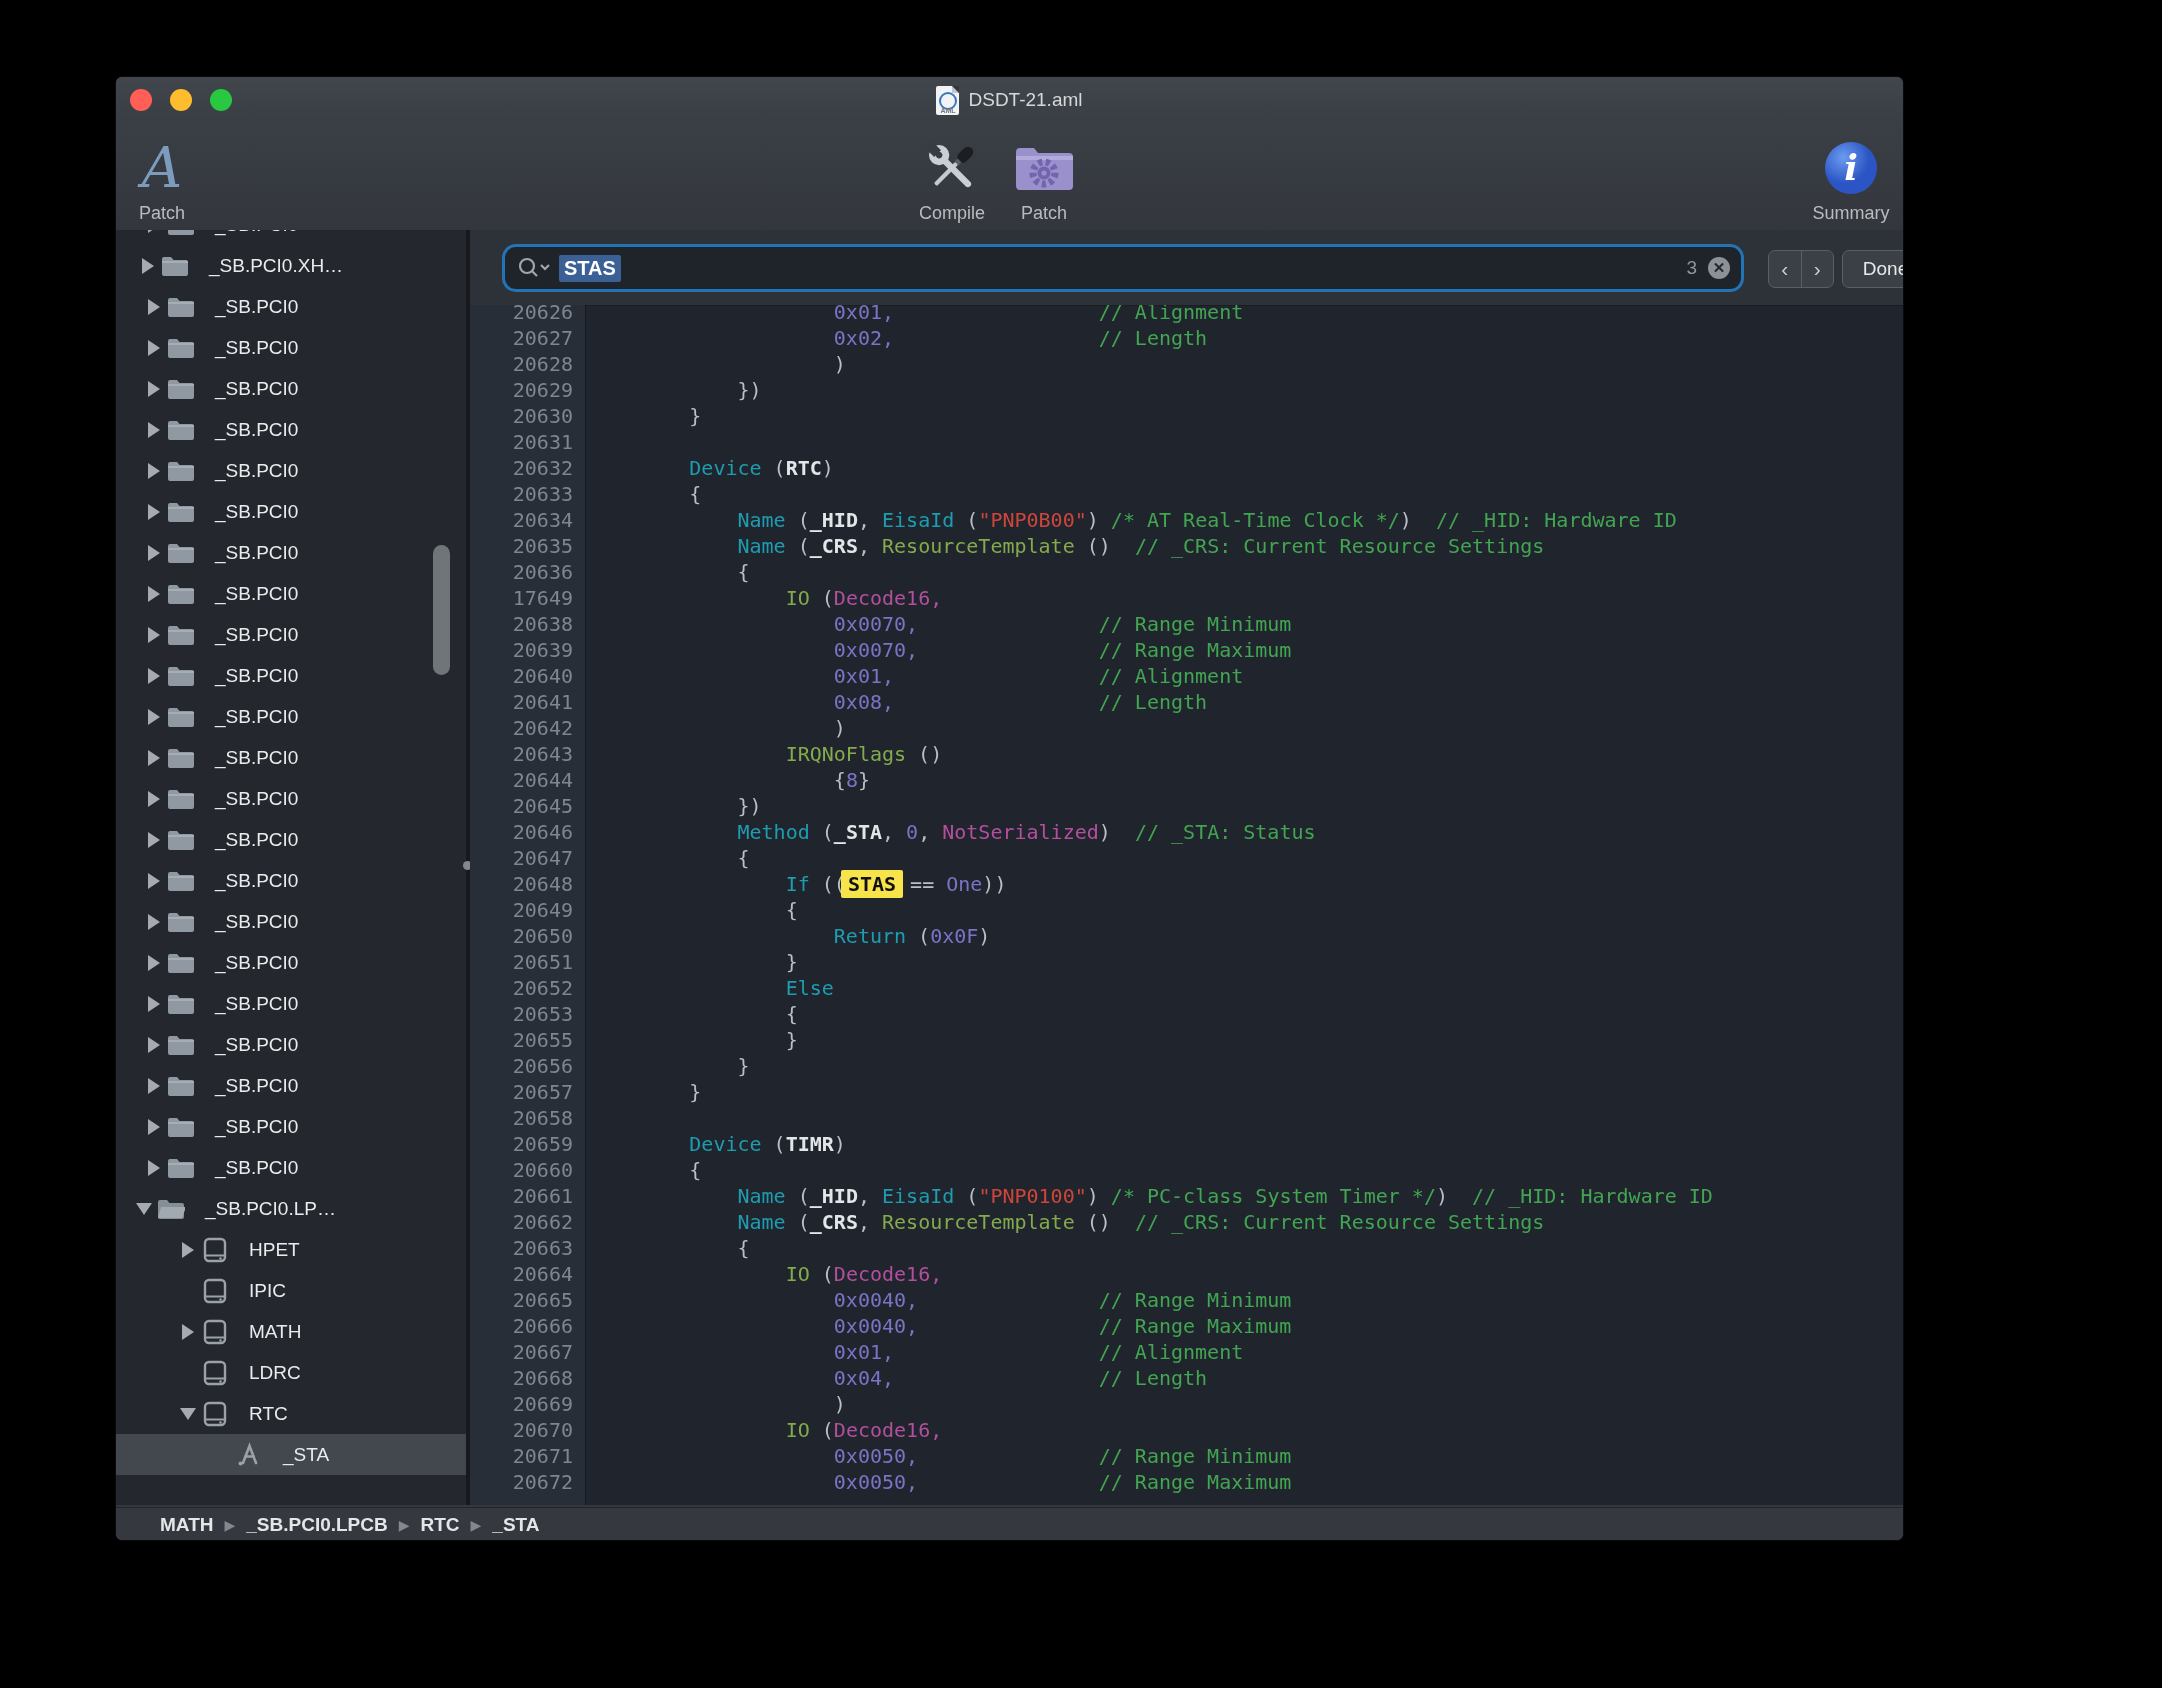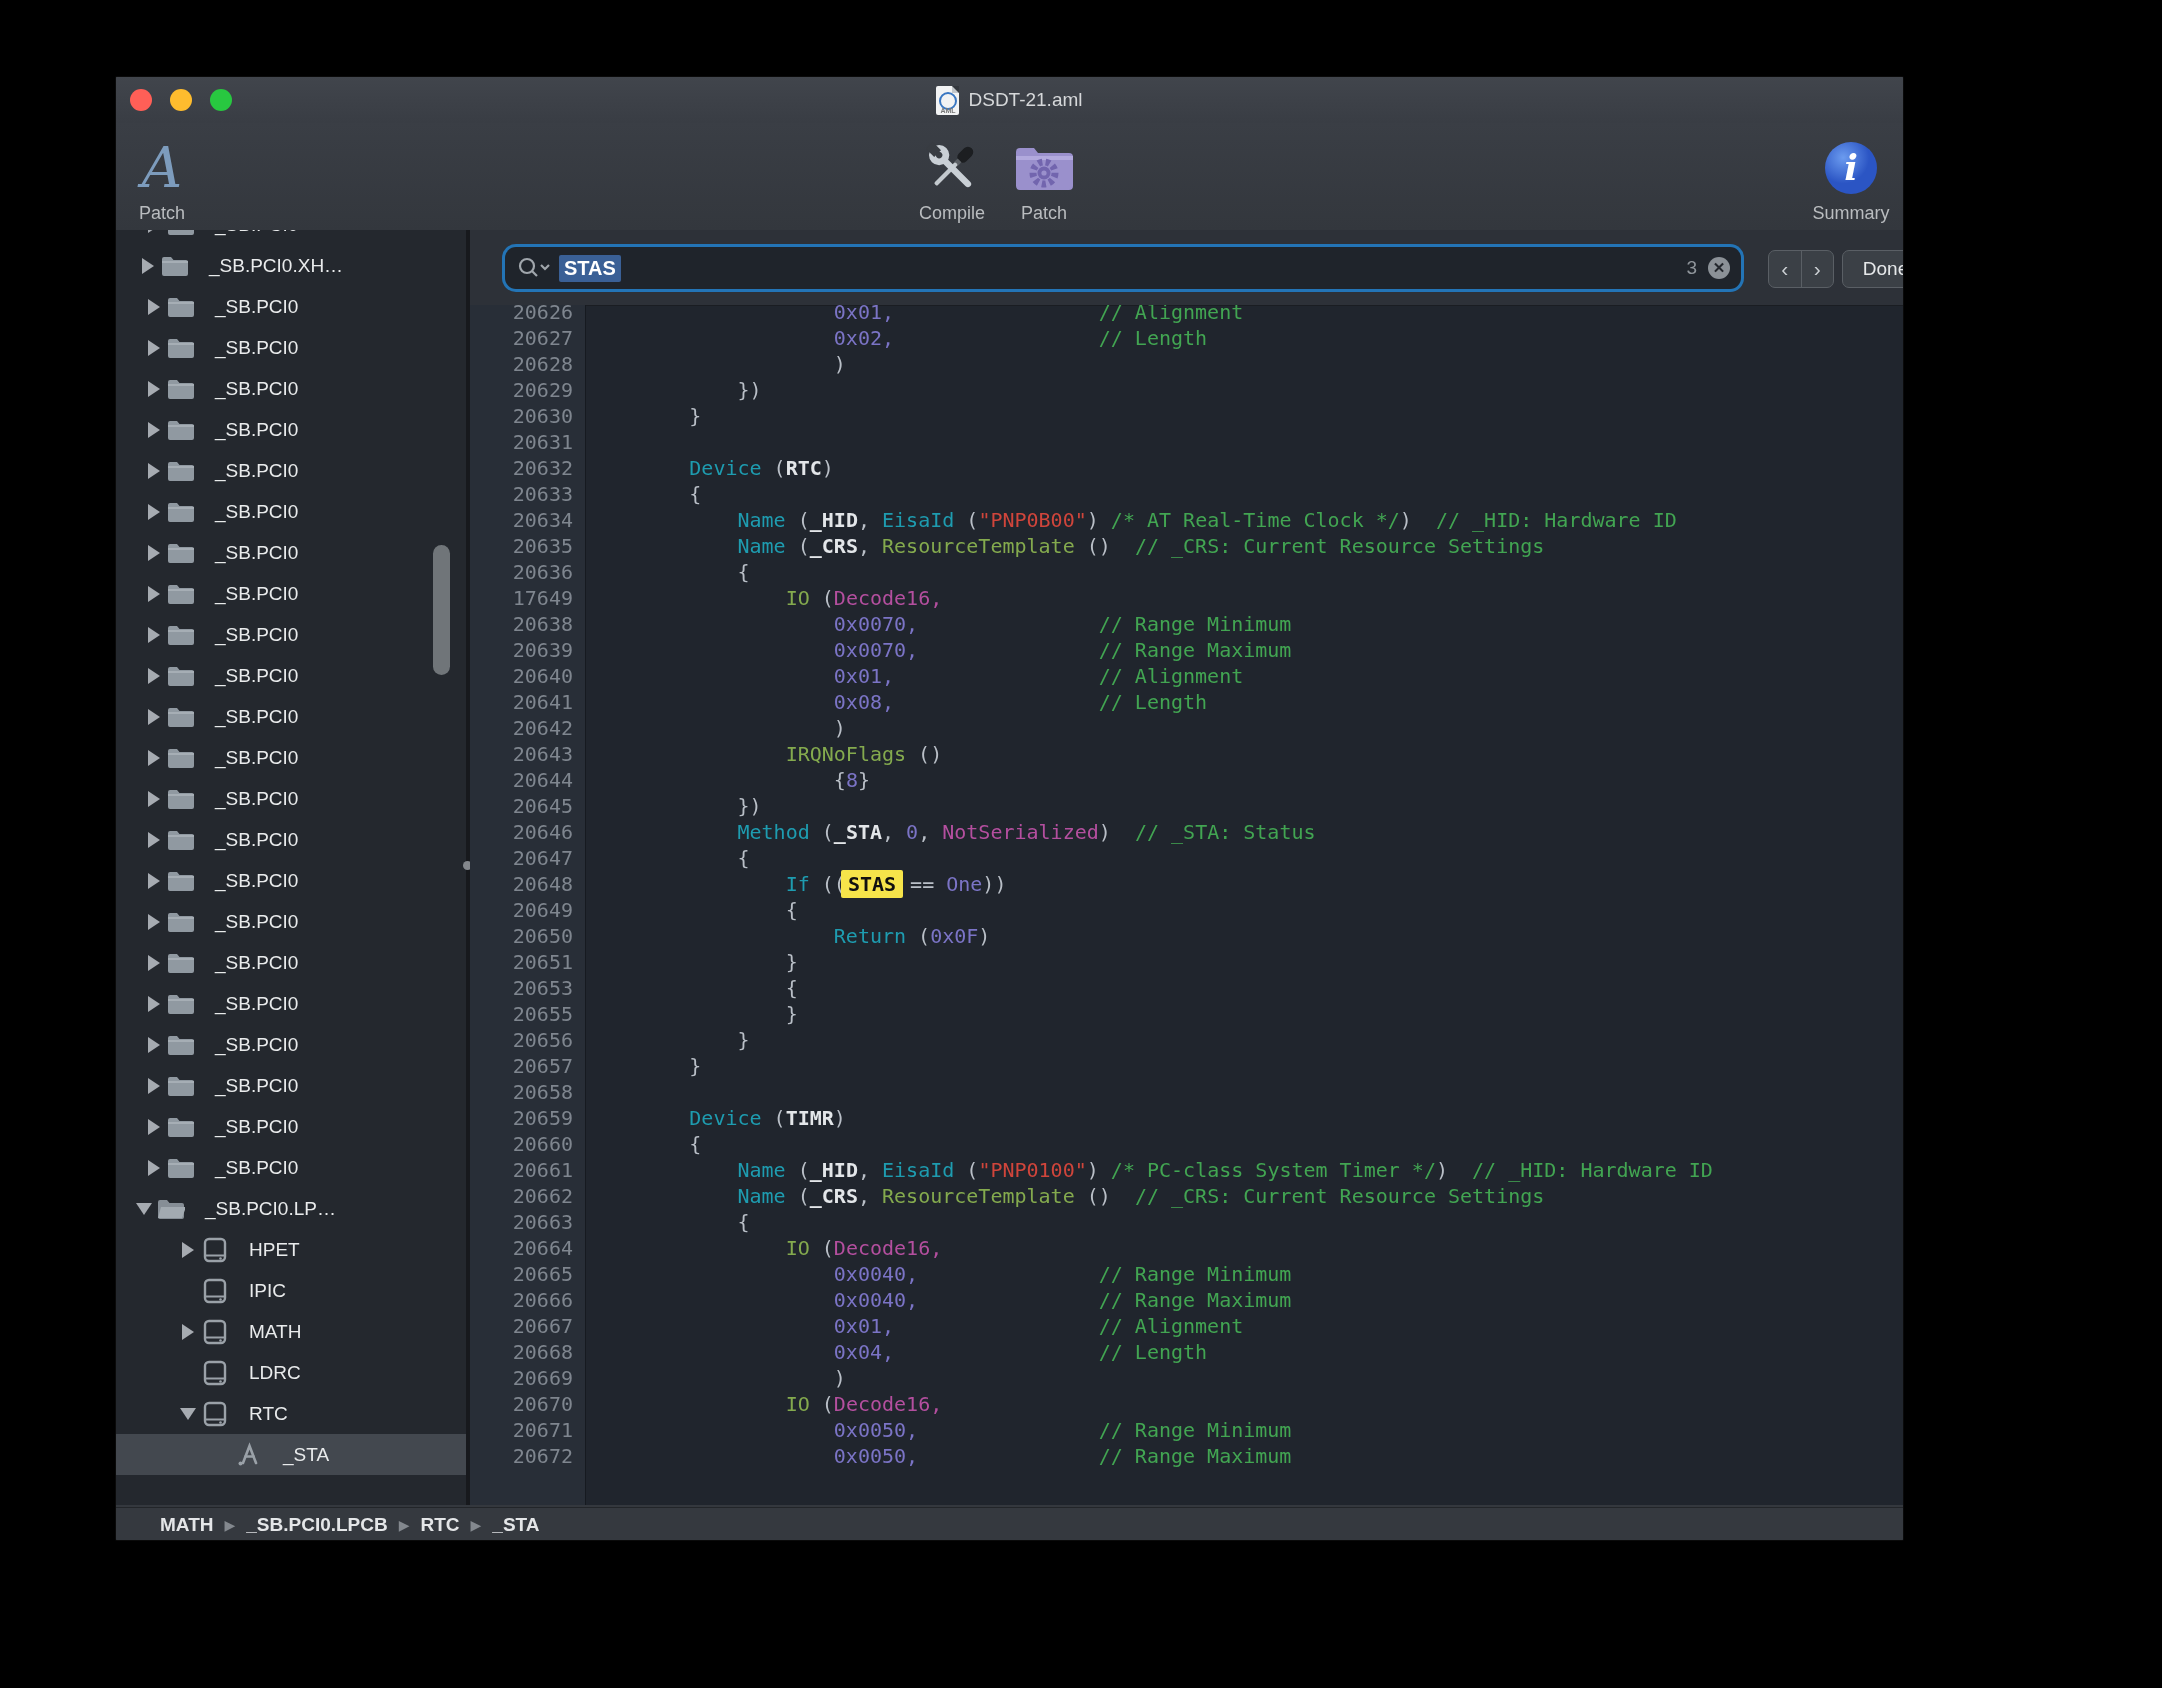--- a/index.html
+++ b/index.html
@@ -1,18 +1,18 @@
 <!DOCTYPE html>
 <html><head>
 <meta charset="utf-8">
 <style>
   html,body{margin:0;padding:0;background:#000;}
   .canvas{position:relative;width:2162px;height:1688px;background:#000;overflow:hidden;
           font-family:"Liberation Sans",sans-serif;}
-  .window{position:absolute;left:116px;top:77px;width:1787px;height:1463px;border-radius:1px;
+  .window{position:absolute;left:116px;top:77px;width:1787px;height:1463px;border-radius:6px;
           overflow:hidden;background:#34383e;box-shadow:0 0 0 1px #0a0a0a;}
   
   .titlebar{position:absolute;left:0;top:0;width:100%;height:46px;
             background:linear-gradient(#41454c,#393d44);border-bottom:1px solid #2a2d32;}
   .tl{position:absolute;top:12px;width:22px;height:22px;border-radius:50%;}
   .tl.red{left:14px;background:#ff5f57;}
   .tl.yellow{left:54px;background:#febc2e;}
   .tl.green{left:94px;background:#28c840;}
   .titlewrap{position:absolute;left:0;top:0;width:100%;height:46px;display:flex;align-items:center;justify-content:center;gap:9px;}
   .title{color:#d6d8da;font-size:19px;font-weight:500;}
@@ -684,20 +684,24 @@
             </div>
             <div class="cl">
               <span class="ln">20650</span>
               <span class="ct"><span class="tk-p">                    </span><span class="tk-k">Return</span><span class="tk-p"> (</span><span class="tk-n">0x0F</span><span class="tk-p">)</span></span>
             </div>
             <div class="cl">
               <span class="ln">20651</span>
               <span class="ct"><span class="tk-p">                }</span></span>
             </div>
             <div class="cl">
+              <span class="ln">20652</span>
+              <span class="ct"><span class="tk-p">                </span><span class="tk-k">Else</span></span>
+            </div>
+            <div class="cl">
               <span class="ln">20653</span>
               <span class="ct"><span class="tk-p">                {</span></span>
             </div>
             <div class="cl">
               <span class="ln">20655</span>
               <span class="ct"><span class="tk-p">                }</span></span>
             </div>
             <div class="cl">
               <span class="ln">20656</span>
               <span class="ct"><span class="tk-p">            }</span></span>

